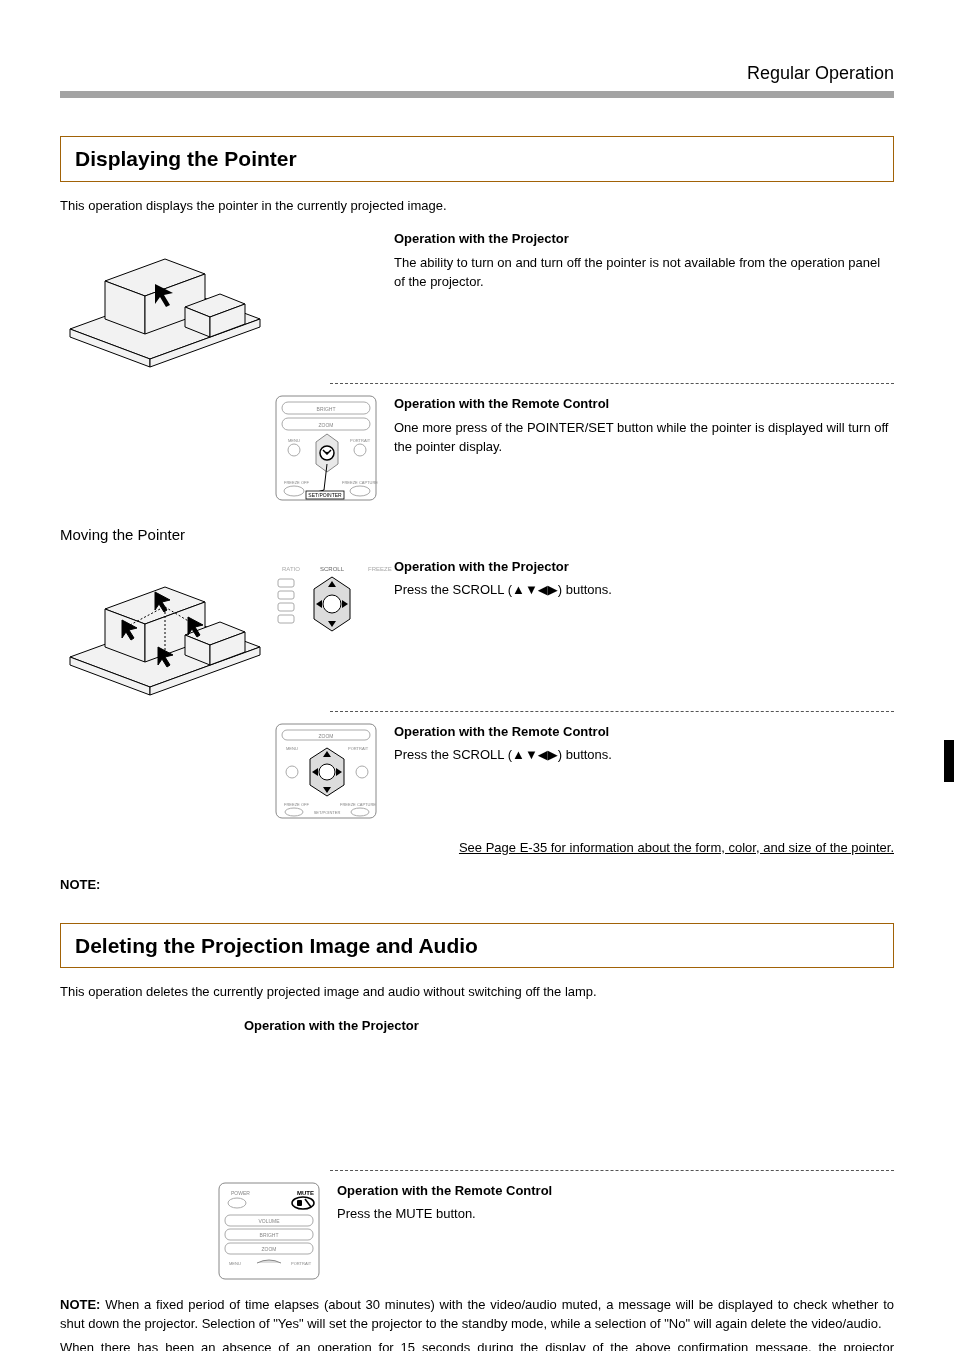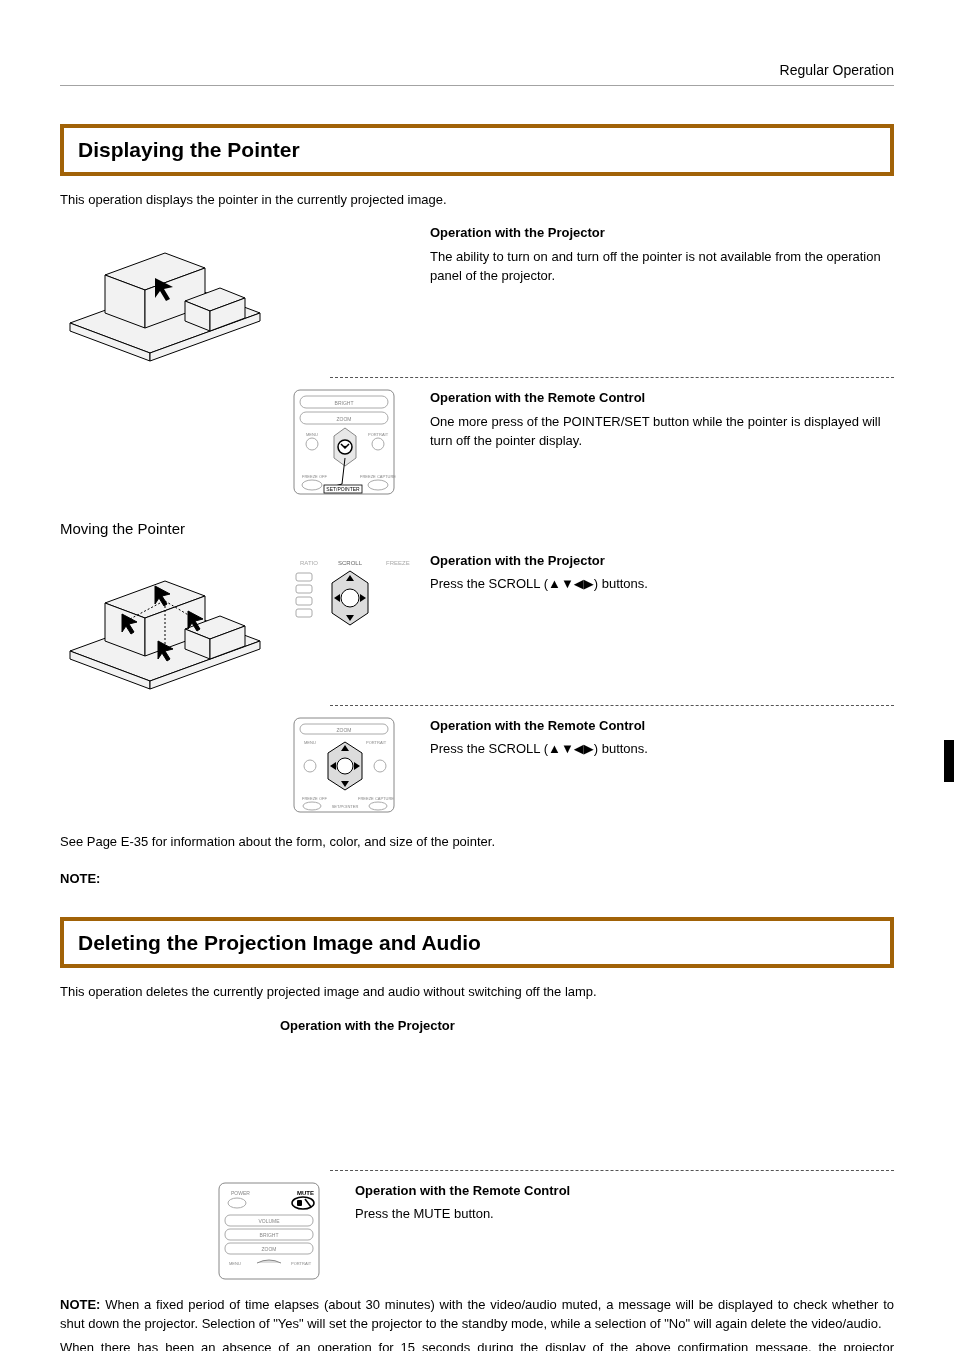--- a/index.html
+++ b/index.html
@@ -8,41 +8,41 @@
     background: #fff;
     color: #000;
     width: 954px;
     margin: 0 auto;
     padding: 60px 60px 40px 60px;
     font-size: 13px;
     line-height: 1.5;
     position: relative;
   }
   .header-line {
-    border-bottom: 1px solid #a3a3a3;
+    border-bottom: 7px solid #a3a3a3;
     margin-bottom: 38px;
     padding-bottom: 4px;
     text-align: right;
-    font-size: 14px;
+    font-size: 18px;
   }
   .section-title-box {
-    border: 4px solid #a16207;
+    border: 1px solid #a16207;
     padding: 6px 14px;
     margin-bottom: 14px;
   }
   .section-title-box h2 {
     font-size: 21px;
     font-weight: bold;
   }
   .intro { margin-bottom: 14px; }
   .row {
     display: flex;
     align-items: flex-start;
     margin-bottom: 10px;
-    gap: 20px;
+    gap: 2px;
   }
   .illus {
     width: 210px;
     height: 140px;
     flex-shrink: 0;
     display:flex;
     align-items:center;
     justify-content:center;
   }
   .illus svg { display:block; }
@@ -57,21 +57,21 @@
   .dashed-sep {
     border: none;
     border-top: 1.5px dashed #555;
     margin: 14px 0 10px 0;
   }
   h3.subsection {
     font-size: 15px;
     font-weight: normal;
     margin: 20px 0 10px 0;
   }
-  .centered-note { text-align: left; margin: 16px 0 18px 0; }
+  .centered-note { text-align: right; margin: 16px 0 18px 0; text-decoration: underline; }
   .note-block { margin-bottom: 28px; }
   .note-block .lbl { font-weight: bold; }
   .note-block ul { list-style: disc; margin-left: 20px; }
   .note2 { margin-top: 14px; text-align: justify; }
   .side-tab {
     position: absolute;
     right: 0;
     top: 740px;
     width: 10px;
     height: 42px;

